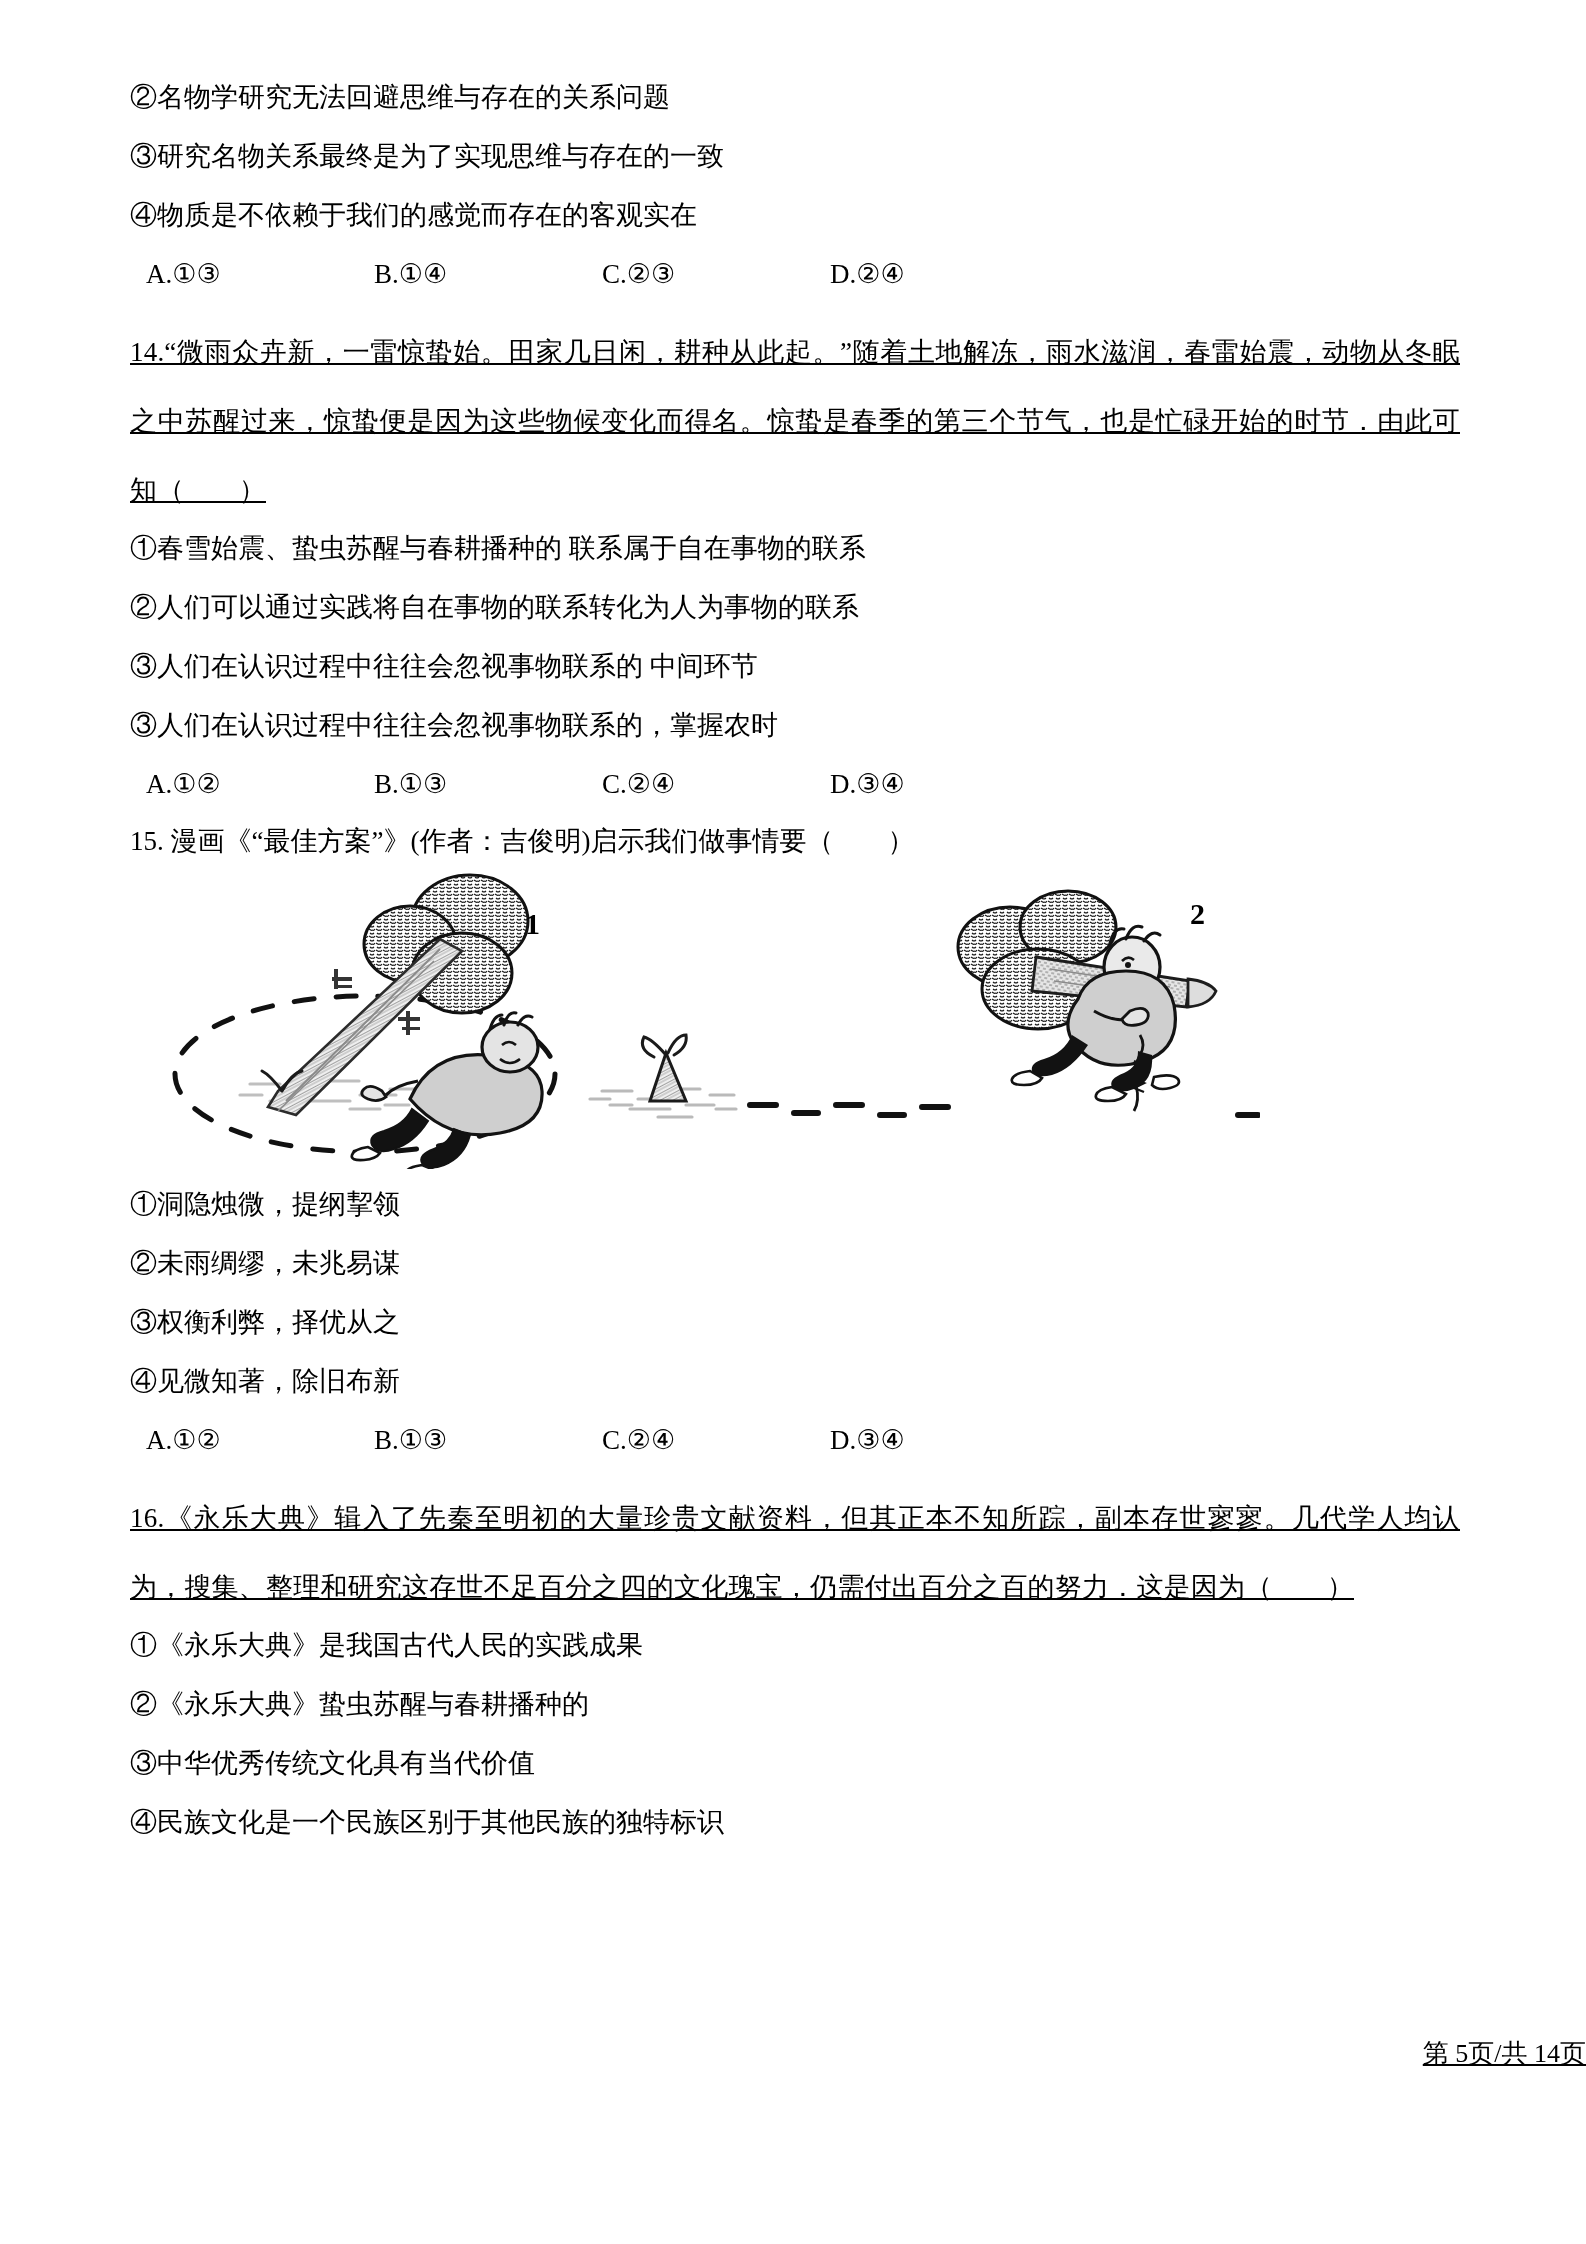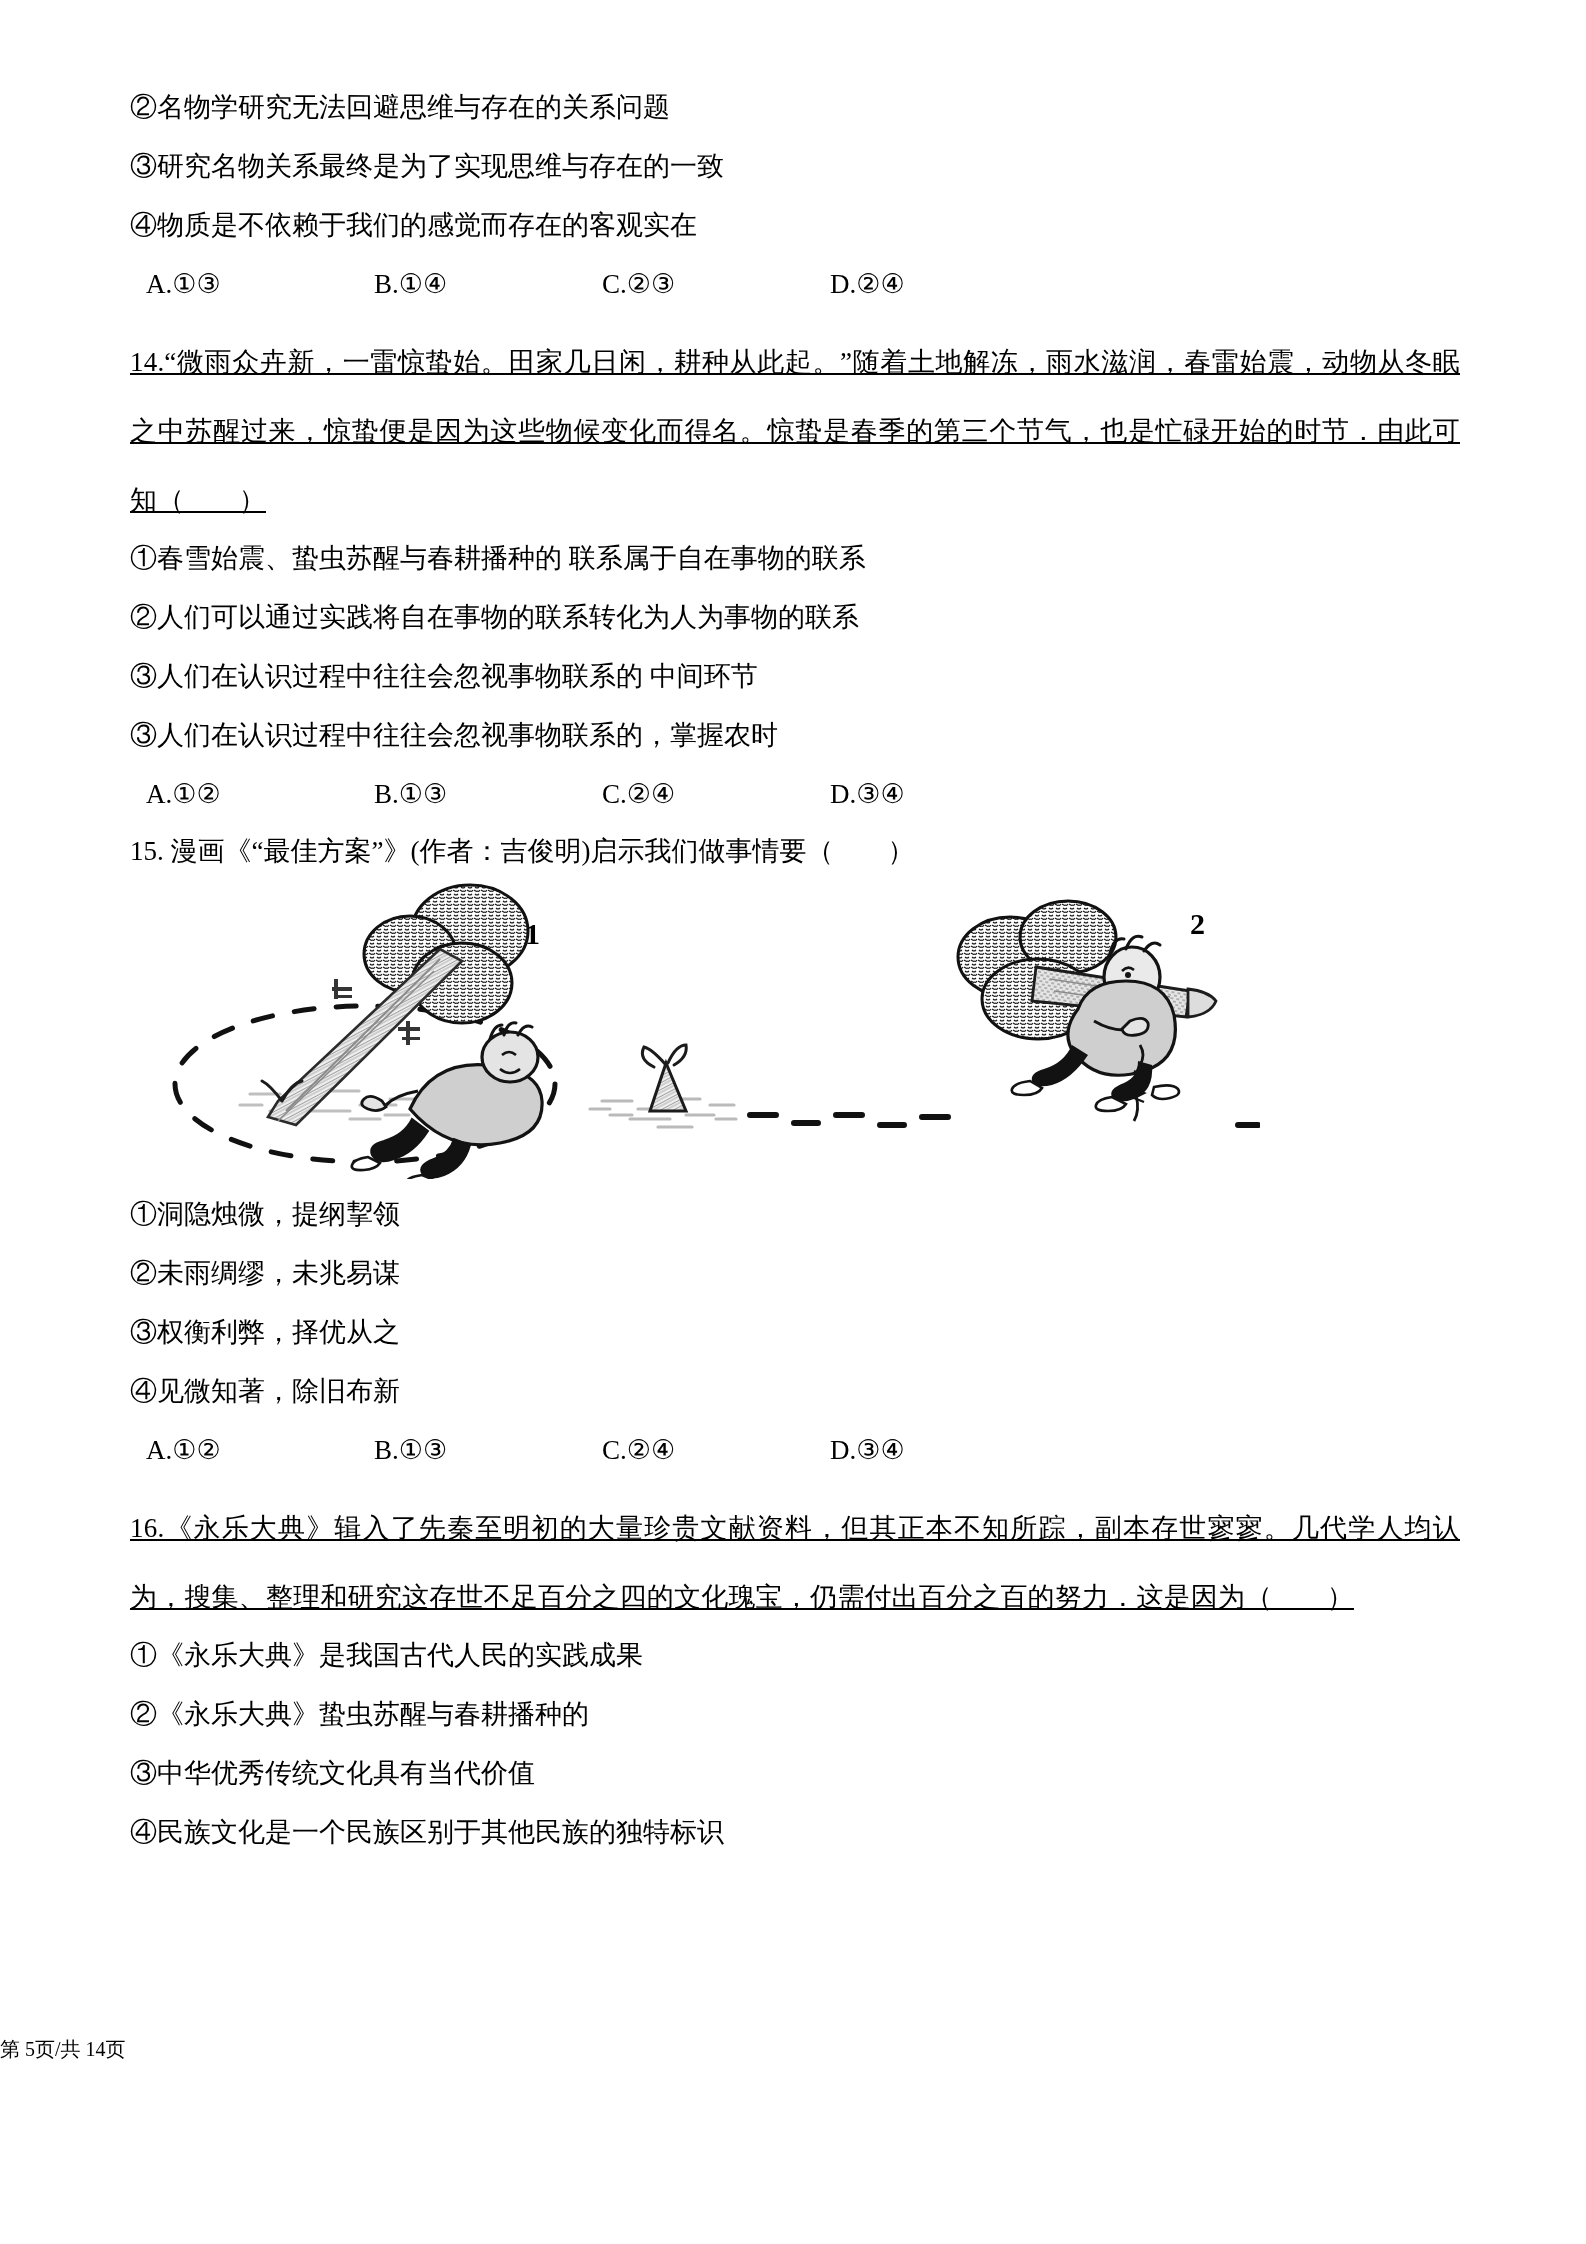--- a/index.html
+++ b/index.html
@@ -15,21 +15,21 @@
     position: relative;
     width: 1586px;
     height: 2244px;
     background: #ffffff;
     overflow: hidden;
     box-sizing: border-box;
   }
   .content {
     position: absolute;
     left: 130px;
-    top: 94px;
+    top: 84px;
     width: 1330px;
   }
   .para {
     font-size: 27px;
     line-height: 69px;
     margin: 0;
     text-align: justify;
     text-justify: inter-ideograph;
     letter-spacing: 0.2px;
   }
@@ -82,23 +82,24 @@
   }
   .num1 { left: 415px; top: 38px; }
   .num2 { left: 1080px; top: 28px; }
 
   
   .footer {
     position: absolute;
     left: 0;
     right: 0;
     top: 2036px;
-    text-align: left;
-    font-size: 20px;
+    text-align: right;
+    font-size: 26px;
     font-family: "Liberation Serif", "DejaVu Serif", serif;
+    text-decoration: underline;
   }
 </style>
 </head>
 <body>
 
 <div class="page">
   <div class="content">
 
     <div class="subitem">②名物学研究无法回避思维与存在的关系问题</div>
     <div class="subitem">③研究名物关系最终是为了实现思维与存在的一致</div>

